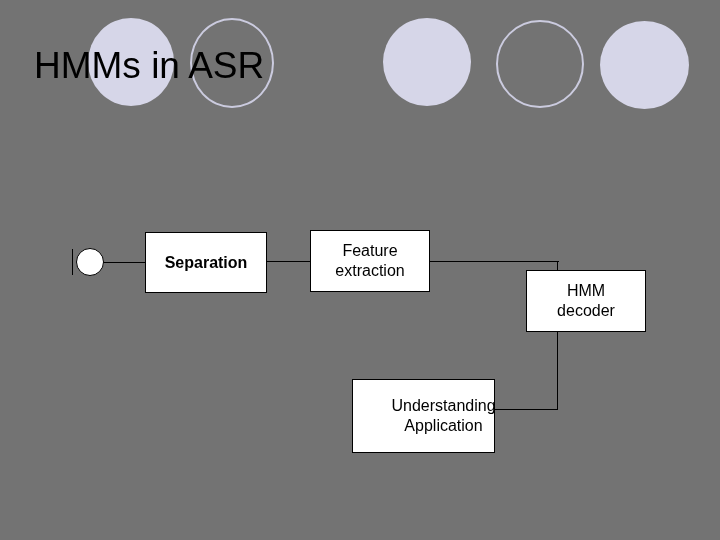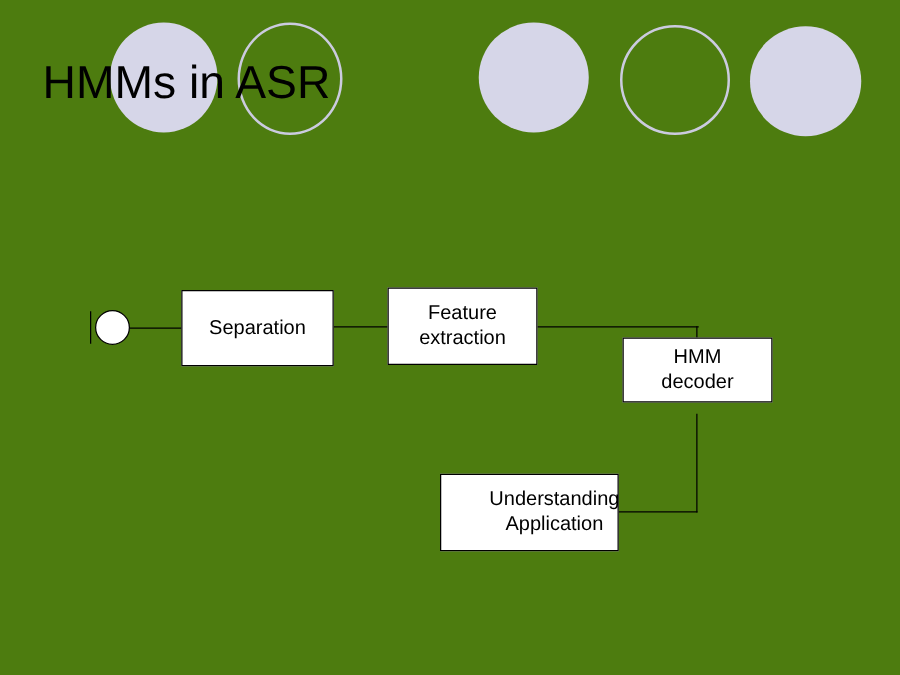--- a/index.html
+++ b/index.html
@@ -5,21 +5,21 @@
 <style>
   html, body {
     margin: 0;
     padding: 0;
     background: #ffffff;
   }
   #slide {
     position: relative;
     width: 720px;
     height: 540px;
-    background: #4d7c0f;
+    background: #737373;
     overflow: hidden;
     font-family: "Liberation Sans", "DejaVu Sans", sans-serif;
   }
 
   
   .deco-circle {
     position: absolute;
     border-radius: 50%;
     box-sizing: border-box;
   }
@@ -123,41 +123,41 @@
 
   <div id="diagram">
 
     <div class="mic" style="left:72px; top:248px; width:34px; height:30px;">
       <div class="mic-stem"></div>
       <div class="mic-circle"></div>
     </div>
 
     <div class="connector h" style="left:103px; top:262px; width:43px;"></div>
 
-    <div class="node" style="left:145px; top:232px; width:122px; height:61px;">
+    <div class="node" style="left:145px; top:232px; width:122px; height:61px;font-weight:bold;">
       <span class="node-text">Separation</span>
     </div>
 
     <div class="connector h" style="left:266px; top:261px; width:45px;"></div>
 
     <div class="node" style="left:310px; top:230px; width:120px; height:62px;align-items:center;">
       <span class="node-text">Feature
 extraction</span>
     </div>
 
     <div class="connector h" style="left:429px; top:261px; width:130px;"></div>
     <div class="connector v" style="left:557px; top:261px; height:11px;"></div>
 
-    <div class="node" style="left:498px; top:270px; width:120px; height:52px;">
+    <div class="node" style="left:526px; top:270px; width:120px; height:62px;">
       <span class="node-text">HMM
 decoder</span>
     </div>
 
     <div class="connector v" style="left:557px; top:331px; height:79px;"></div>
     <div class="connector h" style="left:494px; top:409px; width:64px;"></div>
 
-    <div class="node" style="left:352px; top:379px; width:143px; height:62px;padding-left:44px;">
+    <div class="node" style="left:352px; top:379px; width:143px; height:74px;padding-left:44px;">
       <span class="node-text">Understanding
 Application</span>
     </div>
 
   </div>
 </div>
 
 </body></html>

